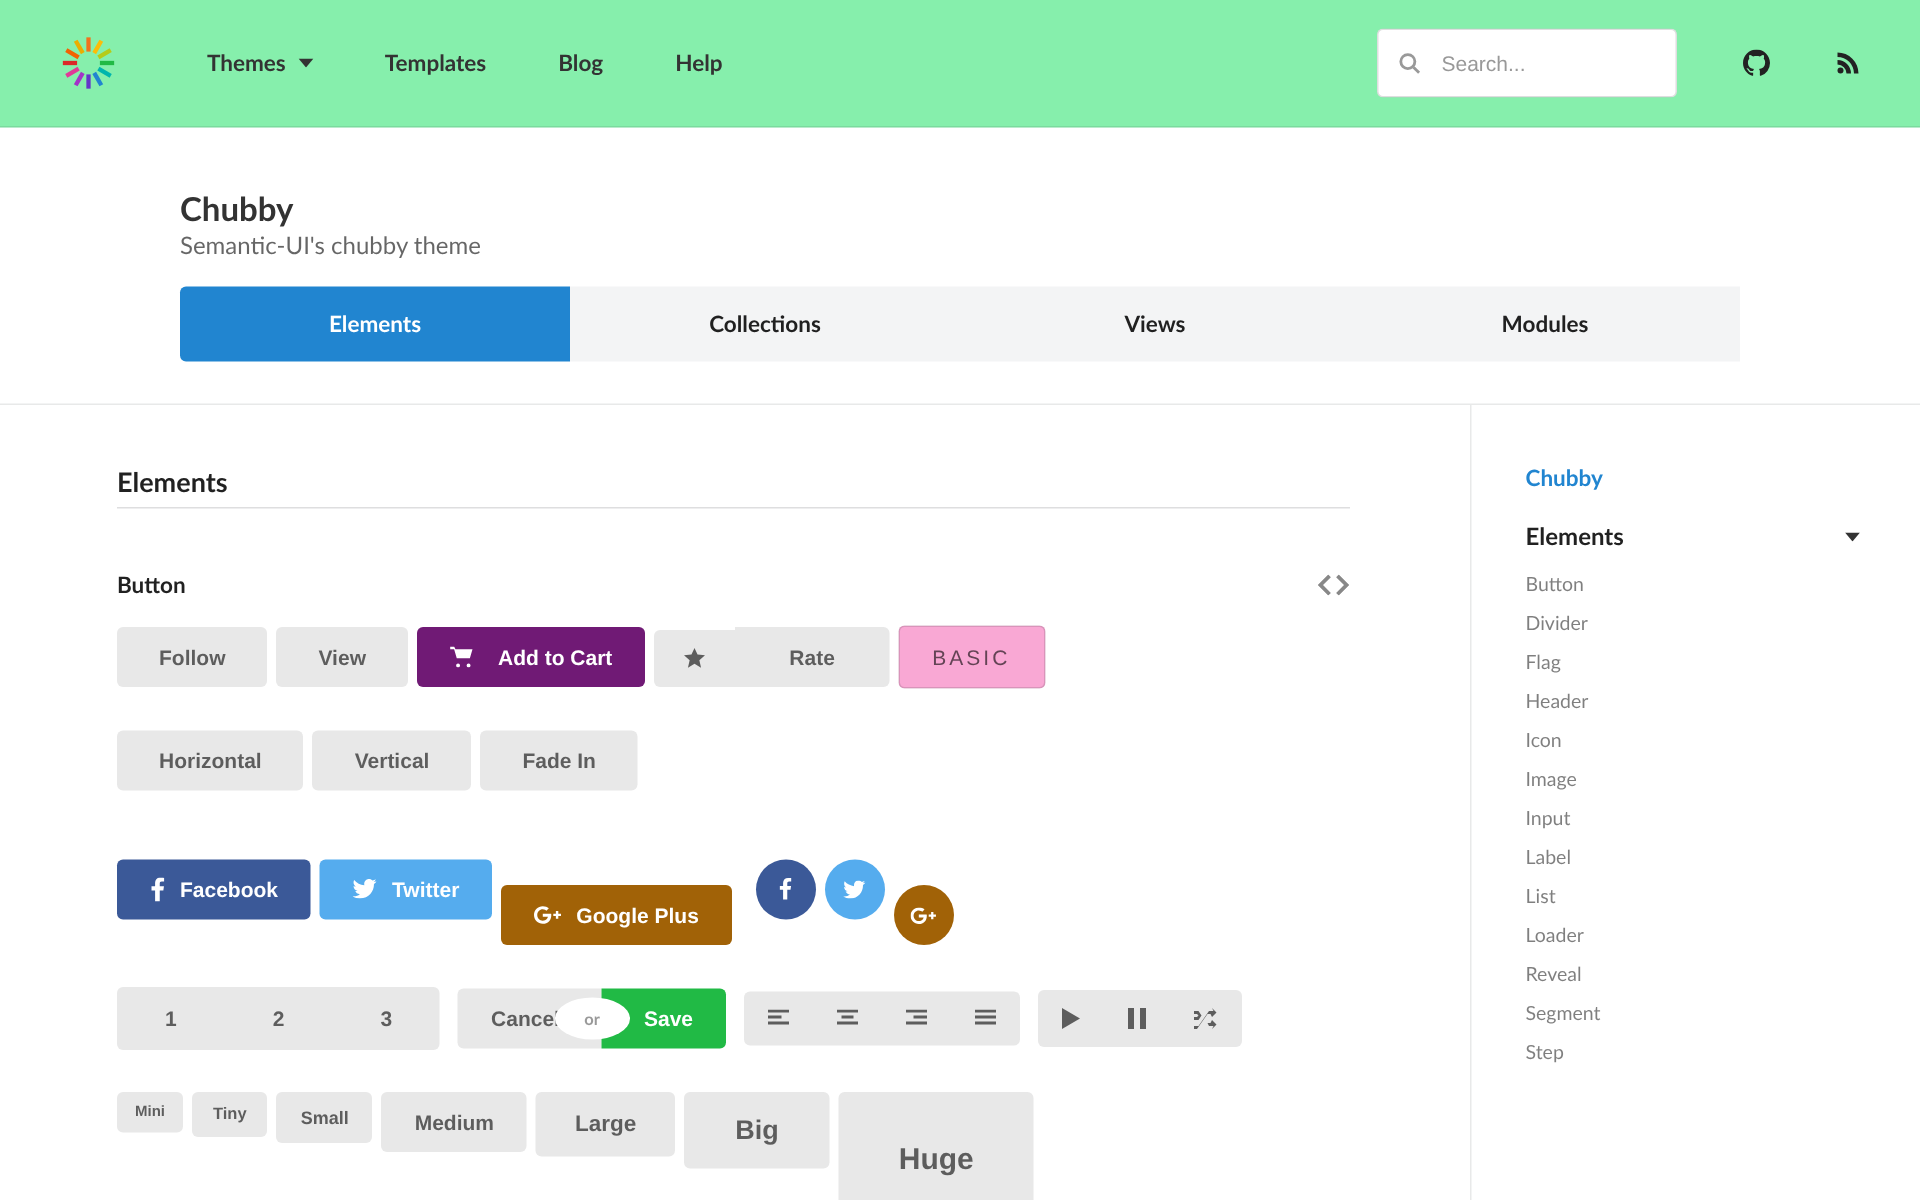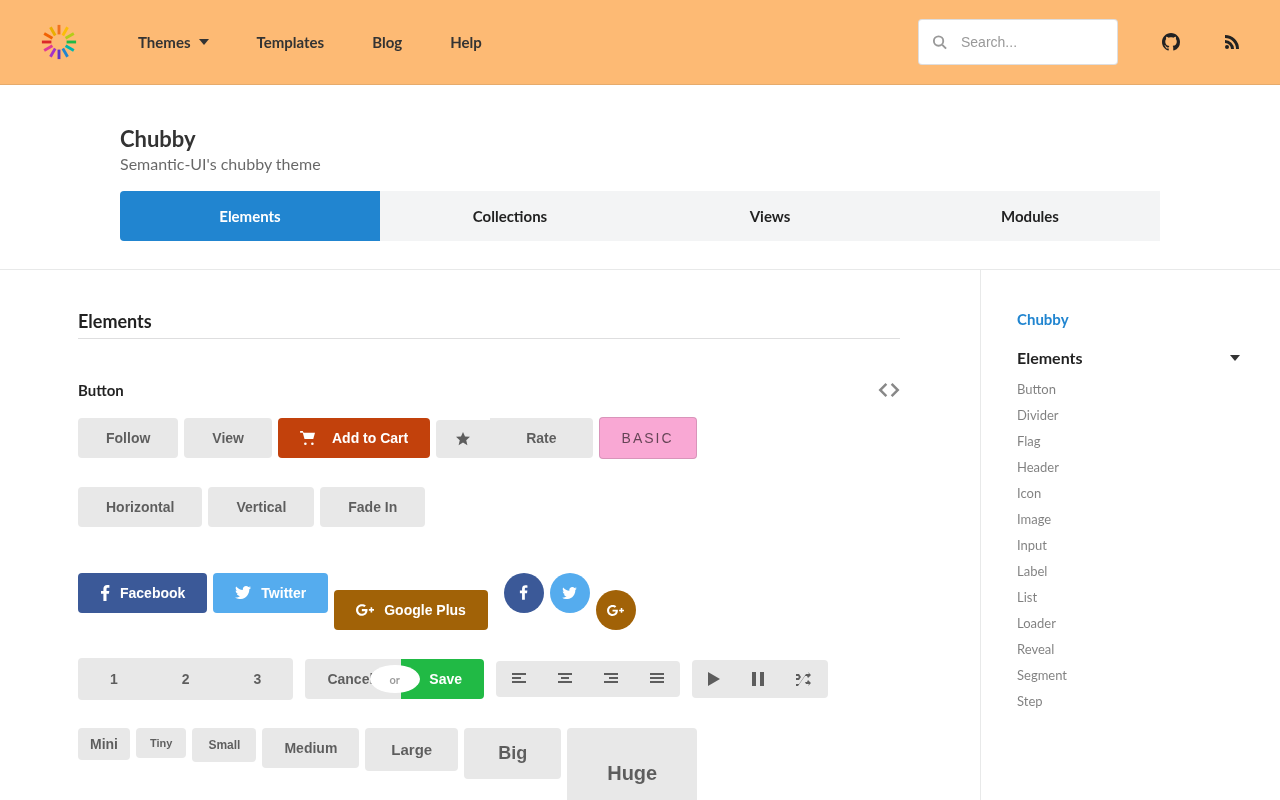--- a/index.html
+++ b/index.html
@@ -1,19 +1,19 @@
 <!DOCTYPE html>
 <html><head>
 <meta charset="utf-8">
 <style>
 * { box-sizing: border-box; margin: 0; padding: 0; }
 body { font-family: 'Lato', -apple-system, BlinkMacSystemFont, 'Segoe UI', Helvetica, Arial, sans-serif; font-size: 14px; color: rgba(0,0,0,0.87); background: #fff; }
 
 
-.topbar { background: #fdba74; border-bottom: 1px solid rgba(34,36,38,0.1); height: 85px; display: flex; align-items: center; padding: 0 40px; justify-content: space-between; }
+.topbar { background: #86efac; border-bottom: 1px solid rgba(34,36,38,0.1); height: 85px; display: flex; align-items: center; padding: 0 40px; justify-content: space-between; }
 .topbar-left { display: flex; align-items: center; gap: 36px; }
 .logo { width: 38px; height: 38px; border-radius: 50%; position: relative; }
 .nav-items { display: flex; gap: 48px; margin-left: 24px; }
 .nav-item { font-weight: 700; font-size: 15px; color: #333; cursor: pointer; display: flex; align-items: center; gap: 8px; }
 .topbar-right { display: flex; align-items: center; gap: 44px; }
 .search-box { position: relative; }
 .search-box input { width: 200px; height: 46px; border: 1px solid rgba(34,36,38,0.15); border-radius: 4px; padding: 0 14px 0 42px; font-size: 14px; background: #fff; color: #333; }
 .search-box input::placeholder { color: #999; }
 .search-box .si { position: absolute; left: 14px; top: 50%; transform: translateY(-50%); color: #999; }
 .hicon { color: #222; font-size: 18px; }
@@ -33,21 +33,21 @@
 .main { flex: 1; padding: 40px 80px 40px 78px; }
 .sidebar { width: 300px; border-left: 1px solid rgba(34,36,38,0.1); padding: 40px 40px 40px 36px; }
 
 .section-title { font-size: 18px; font-weight: 700; border-bottom: 1px solid rgba(34,36,38,0.15); padding-bottom: 6px; margin-bottom: 42px; }
 .subsection-head { display: flex; justify-content: space-between; align-items: center; margin-bottom: 18px; }
 .subsection-title { font-size: 15px; font-weight: 700; }
 
 
 .row { display: flex; flex-wrap: wrap; gap: 6px; margin-bottom: 28px; align-items: center; }
 .btn { display: inline-flex; align-items: center; justify-content: center; gap: 10px; padding: 12px 22px; border-radius: 4px; font-weight: 600; font-size: 14px; background: #e8e8e8; color: rgba(0,0,0,0.6); border: none; cursor: pointer; }
-.btn.primary { background: #c2410c; color: #fff; gap: 16px; }
+.btn.primary { background: #701a75; color: #fff; gap: 16px; }
 .btn.black { background: #1b1c1d; color: #fff; }
 .btn.outline { background: #f9a8d4; border: 1px solid rgba(34,36,38,0.15); color: rgba(0,0,0,0.6); letter-spacing: 2px; font-weight: 400; text-transform: uppercase; }
 .btn.fb { background: #3b5998; color: #fff; }
 .btn.tw { background: #55acee; color: #fff; }
 .btn.gp { background: #a16207; color: #fff; margin-top: 35px; }
 .btn.green { background: #21ba45; color: #fff; }
 .btn.icon-only { padding: 12px 16px; }
 .btn.circle { width: 40px; height: 40px; border-radius: 50%; padding: 0; }
 .btn.wide { padding: 12px 28px; }
 
@@ -59,21 +59,21 @@
 .group .btn { border-radius: 0; }
 .group .btn:first-child { border-radius: 4px 0 0 4px; }
 .group .btn:last-child { border-radius: 0 4px 4px 0; }
 
 .or-wrap { display: inline-flex; align-items: center; position: relative; }
 .or-wrap .or { position: absolute; left: 50%; top: 50%; transform: translate(-50%,-50%); width: 48px; height: 26px; border-radius: 50%; background: #fff; display: flex; align-items: center; justify-content: center; font-size: 11px; font-weight: 700; color: rgba(0,0,0,0.4); z-index: 2; box-shadow: 0 0 0 1px #fff; }
 .or-wrap .btn:first-child { border-radius: 4px 0 0 4px; padding-right: 28px; }
 .or-wrap .btn:last-child { border-radius: 0 4px 4px 0; padding-left: 28px; }
 
 
-.s-mini { font-size: 14px; padding: 8px 12px; }
+.s-mini { font-size: 10px; padding: 8px 12px; }
 .s-tiny { font-size: 11px; padding: 9px 14px; }
 .s-small { font-size: 12px; padding: 10px 16px; }
 .s-medium { font-size: 14px; padding: 12px 22px; }
 .s-large { font-size: 15px; padding: 13px 26px; }
 .s-big { font-size: 18px; padding: 15px 34px; }
 .s-huge { font-size: 20px; padding: 34px 40px; }
 .s-massive { font-size: 24px; padding: 20px 48px; }
 
 
 .side-top { color: #2185d0; font-weight: 700; font-size: 15px; margin-bottom: 20px; cursor: pointer; }

